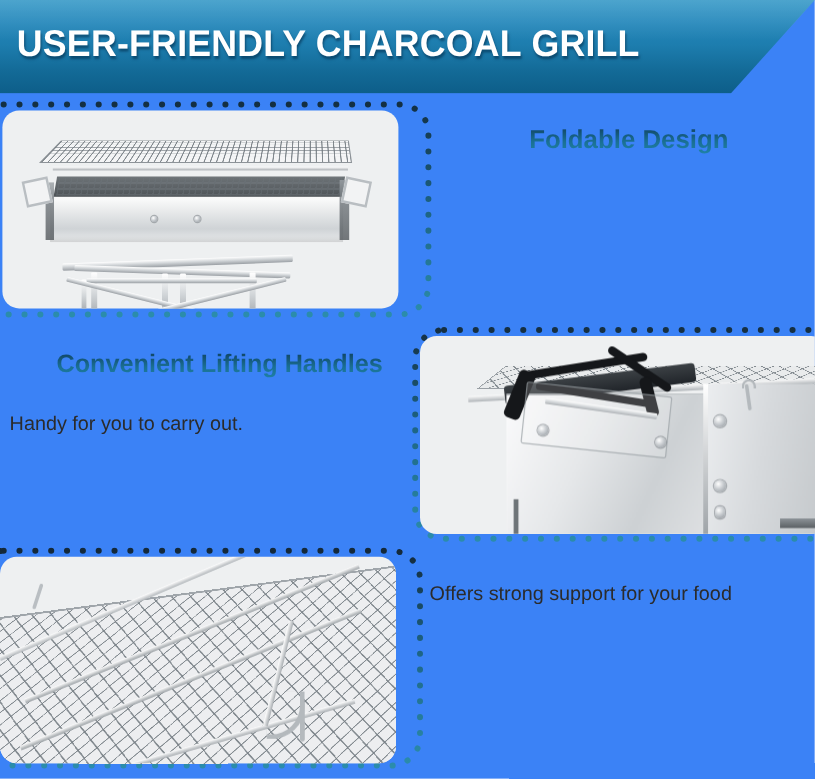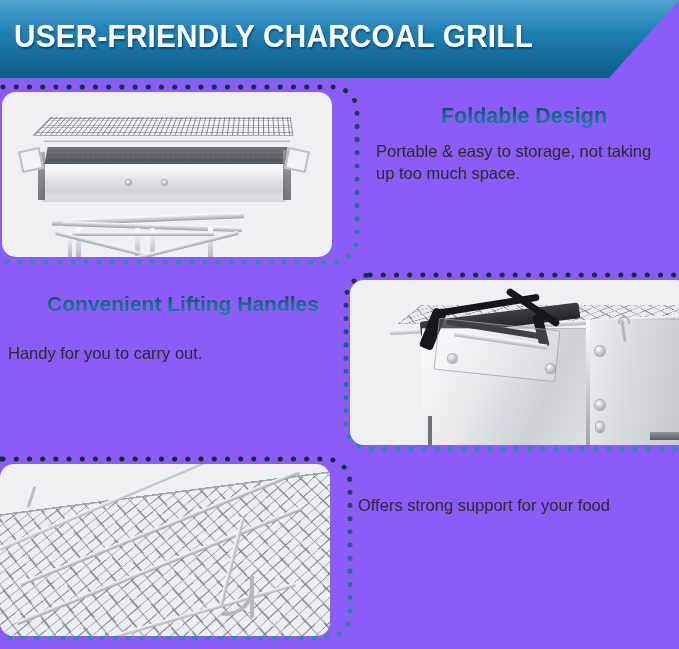--- a/index.html
+++ b/index.html
@@ -2,21 +2,21 @@
 <html><head>
 <meta charset="utf-8">
 <style>
   * { box-sizing: border-box; margin: 0; padding: 0; }
   html, body {
     width: 679px; height: 649px;
     background: #ffffff;
     font-family: "Liberation Sans", sans-serif;
     overflow: hidden;
   }
-  #page { position: relative; width: 679px; height: 649px; background:#8b5cf6; }
+  #page { position: relative; width: 679px; height: 649px; background:#3b82f6; }
 
   
   #banner {
     position: absolute; left: 0; top: 0; width: 679px; height: 78px;
     overflow: hidden;
   }
   #banner-shape {
     position: absolute; left: 0; top: 0; width: 679px; height: 78px;
     background: linear-gradient(180deg, #2a93c4 0%, #2387bb 22%, #1d7dae 48%, #136a97 76%, #0d5e89 100%);
     -webkit-clip-path: polygon(0 0, 679px 0, 609px 78px, 0 78px);
@@ -76,21 +76,21 @@
     -webkit-text-fill-color: transparent; color: #176b8e;
     white-space: nowrap;
     text-align: center;
   }
   .body {
     font-size: 16.5px; color: #2b2b2b; line-height: 1.33;
     margin-top: 12px;
   }
   #text2 .head { font-size: 21px; margin-left: 20px; }
   #text2 .body { margin-top: 26px; }
-  #text3 .body { margin-top: 13px; }
+  #text3 .body { margin-top: 3px; }
 
   
   .ph { position: absolute; }
 
   
   .mesh {
     background-image:
       repeating-linear-gradient(90deg, rgba(110,118,124,.85) 0 1px, rgba(0,0,0,0) 1px 5px),
       repeating-linear-gradient(0deg, rgba(125,132,138,.7) 0 1px, rgba(0,0,0,0) 1px 5px);
   }
@@ -173,21 +173,20 @@
     <div class="ph bar" style="left:70px;top:140px;width:142px;height:4px;"></div>
     <div class="ph bar" style="left:66px;top:141px;width:4px;height:30px;"></div>
 
     <div class="ph bar" style="left:52px;top:152px;width:110px;height:4px;transform:rotate(14deg);"></div>
     <div class="ph bar" style="left:128px;top:152px;width:110px;height:4px;transform:rotate(-14deg);"></div>
     <div class="ph bar" style="left:48px;top:150px;width:200px;height:4px;transform:rotate(0.6deg);opacity:.0;"></div>
   </div>
 
   <div id="text1">
     <div class="head">Foldable Design</div>
-    <div class="body">Portable &amp; easy to storage, not taking up too much space.</div>
   </div>
 
   <svg id="frame2" width="370" height="180" style="position:absolute;left:343px;top:272px;">
     <defs>
       <linearGradient id="g2" x1="0" y1="0" x2="0" y2="1">
         <stop offset="0%" stop-color="#152f42"></stop>
         <stop offset="45%" stop-color="#1d6382"></stop>
         <stop offset="100%" stop-color="#2b8cab"></stop>
       </linearGradient>
     </defs>

